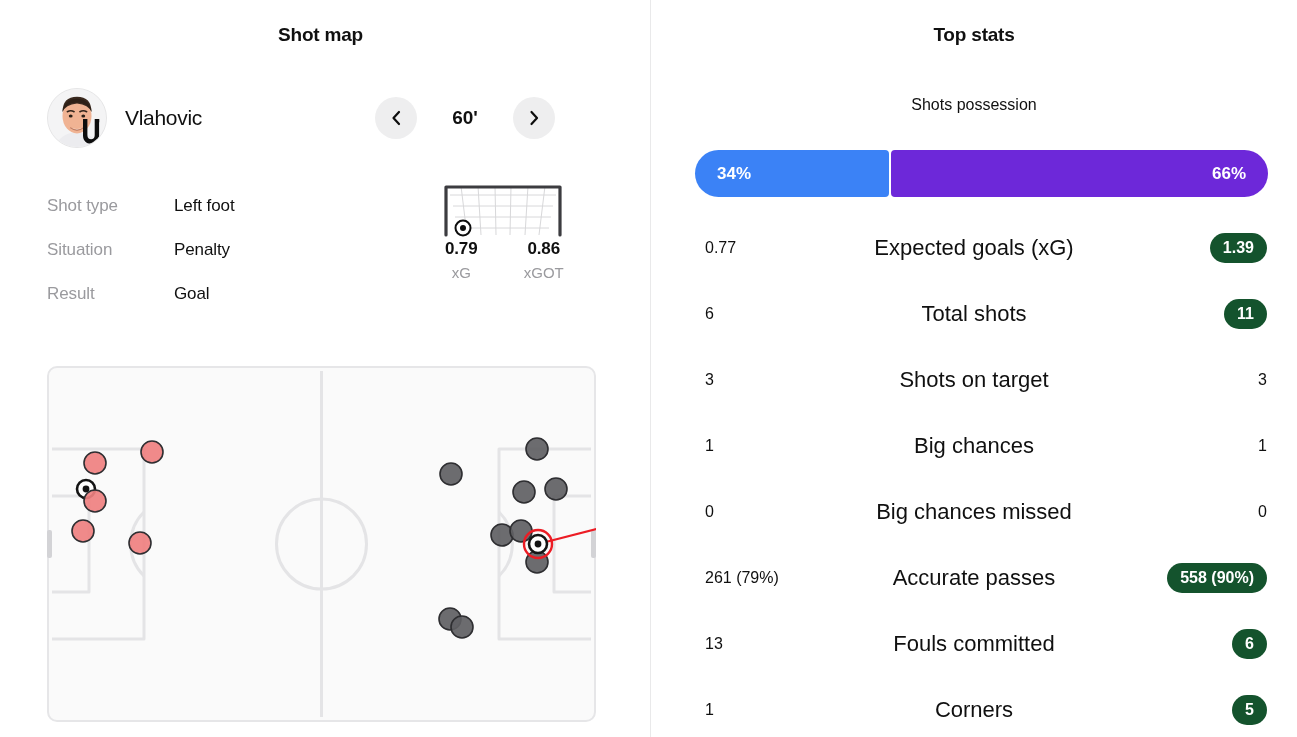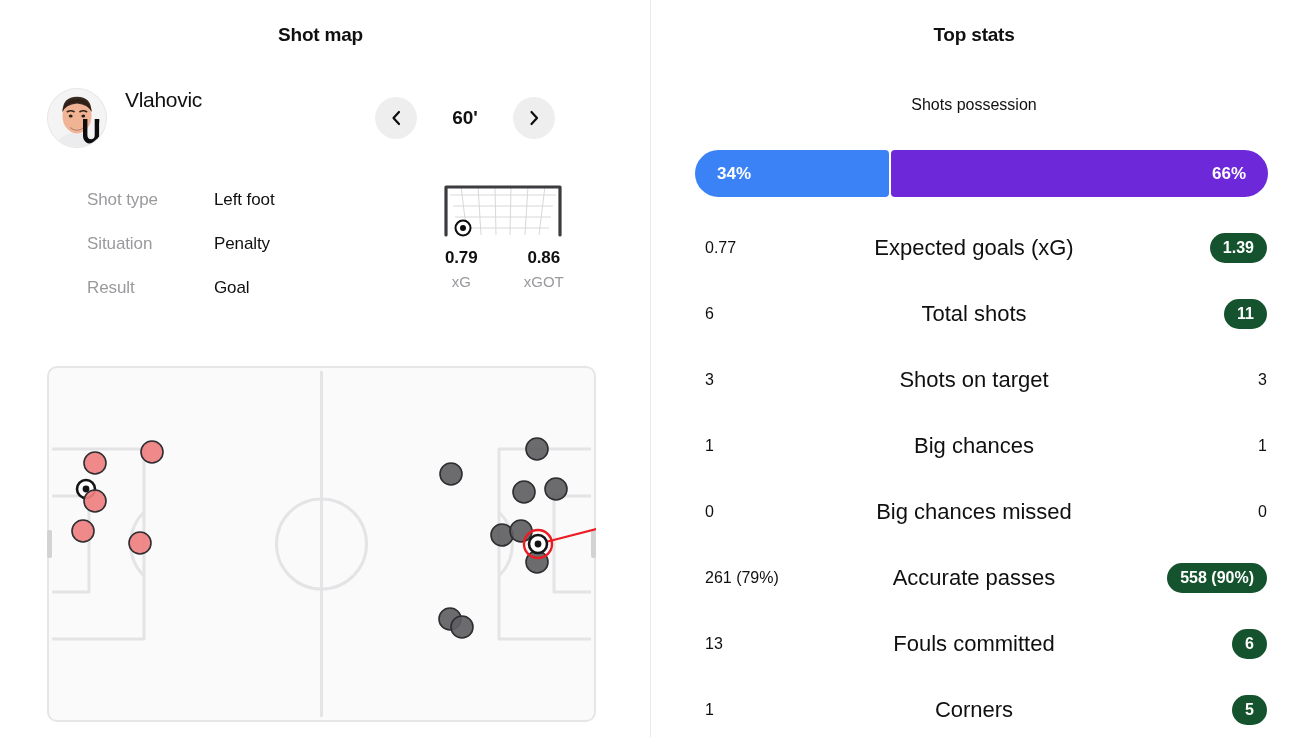--- a/index.html
+++ b/index.html
@@ -26,21 +26,21 @@
     font-weight: 700;
     letter-spacing: -0.2px;
     color: #101010;
   }
   .title-left  { position: absolute; left: 0; top: 24px; width: 641px; }
   .title-right { position: absolute; left: 0; top: 24px; width: 646px; }
 
   
   .player-row {
     position: absolute; left: 47px; top: 88px;
-    display: flex; align-items: flex-start; gap: 18px;
+    display: flex; align-items: center; gap: 18px;
   }
   .avatar {
     position: relative;
     width: 60px; height: 60px; border-radius: 50%;
     background: #f2f2f3;
     border: 1px solid #e6e6e7;
     overflow: hidden;
     flex: none;
   }
   .avatar .face { position: absolute; inset: 0; }
@@ -64,36 +64,36 @@
     display: flex; align-items: center; justify-content: center;
     cursor: pointer; flex: none;
   }
   .pg-btn svg { display: block; }
   .pg-minute {
     width: 96px; text-align: center;
     font-size: 19px; font-weight: 700; color: #101010;
   }
 
   
-  .shot-detail { position: absolute; left: 47px; top: 190px; margin-left: 40px; }
+  .shot-detail { position: absolute; left: 47px; top: 196px; }
   .sd-row { display: flex; align-items: baseline; height: 44px; }
   .sd-key {
     width: 127px;
     font-size: 17px; color: #9a9a9e; font-weight: 400;
     letter-spacing: -0.1px;
   }
   .sd-val {
     font-size: 17px; color: #101010; font-weight: 500;
     letter-spacing: -0.1px;
   }
 
   
   .goalmouth { position: absolute; left: 420px; top: 183px; width: 165px; }
   .goal-svg { display: block; margin: 0 auto; }
-  .xg-row { display: flex; margin-top: 9px; }
+  .xg-row { display: flex; }
   .xg-cell { flex: 1; text-align: center; }
   .xg-num { font-size: 17px; font-weight: 600; color: #101010; letter-spacing: -0.2px; }
   .xg-lbl { font-size: 15px; color: #9a9a9e; margin-top: 5px; }
 
   
   .pitch-wrap { position: absolute; left: 47px; top: 366px; }
 
   
   .poss-label {
     position: absolute; left: 0; top: 96px; width: 646px;

